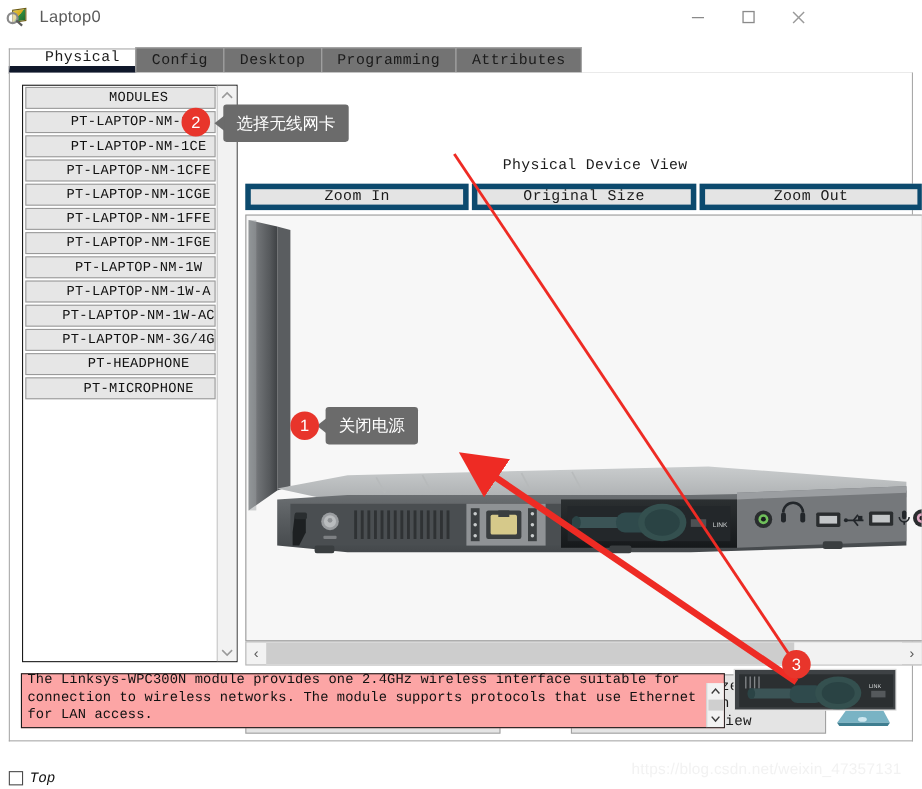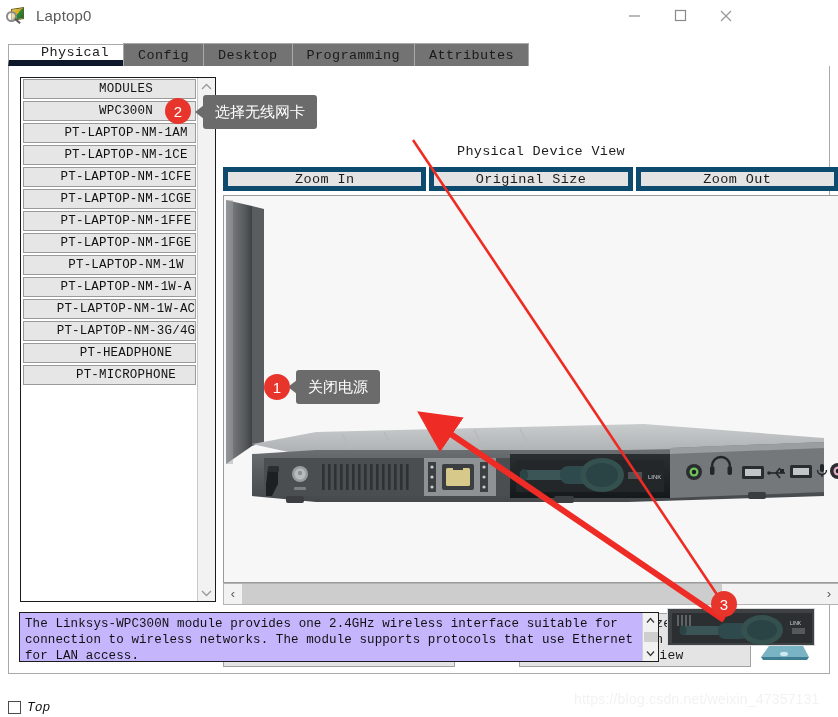--- a/index.html
+++ b/index.html
@@ -115,21 +115,21 @@
     display: flex; align-items: center; gap: 4px;
   }
   .custbtn {
     width: 232px; height: 54px; border: 1px solid #a2a2a2; background: #e4e4e4;
     display: flex; flex-direction: column; align-items: center; justify-content: center;
     font-size: 13px; color: #1b1b1b; line-height: 16px; letter-spacing: .3px;
   }
   .lapicon { width: 56px; height: 46px; position: relative; flex: 0 0 auto; }
   #descwrap {
     position: absolute; left: 19px; top: 612px; width: 640px; height: 50px;
-    border: 1px solid #1b1b1b; background: #c4b5fd; display: flex;
+    border: 1px solid #1b1b1b; background: #fca5a5; display: flex; align-items: flex-end;
   }
   #desctext {
     flex: 1; padding: 3px 5px; font-size: 12.5px; color: #111; line-height: 16px;
     letter-spacing: .1px; overflow: hidden;
   }
   #descscroll {
     width: 16px; background: #f2f2f2; border-left: 1px solid #d0d0d0;
     display: flex; flex-direction: column; justify-content: space-between; align-items: center;
   }
   .ds-arrow { width: 16px; height: 15px; display: flex; align-items: center; justify-content: center; color: #4a4a4a; font-size: 11px; }
@@ -218,21 +218,20 @@
     <div class="tab">
         <span>Attributes</span>
       </div>
   </div>
 
   <div id="content">
 
     <div id="modulepane">
       <div id="modulelist">
         <div class="module">MODULES</div>
-        <div class="module">WPC300N</div>
         <div class="module">PT-LAPTOP-NM-1AM</div>
         <div class="module">PT-LAPTOP-NM-1CE</div>
         <div class="module">PT-LAPTOP-NM-1CFE</div>
         <div class="module">PT-LAPTOP-NM-1CGE</div>
         <div class="module">PT-LAPTOP-NM-1FFE</div>
         <div class="module">PT-LAPTOP-NM-1FGE</div>
         <div class="module">PT-LAPTOP-NM-1W</div>
         <div class="module">PT-LAPTOP-NM-1W-A</div>
         <div class="module">PT-LAPTOP-NM-1W-AC</div>
         <div class="module">PT-LAPTOP-NM-3G/4G</div>

